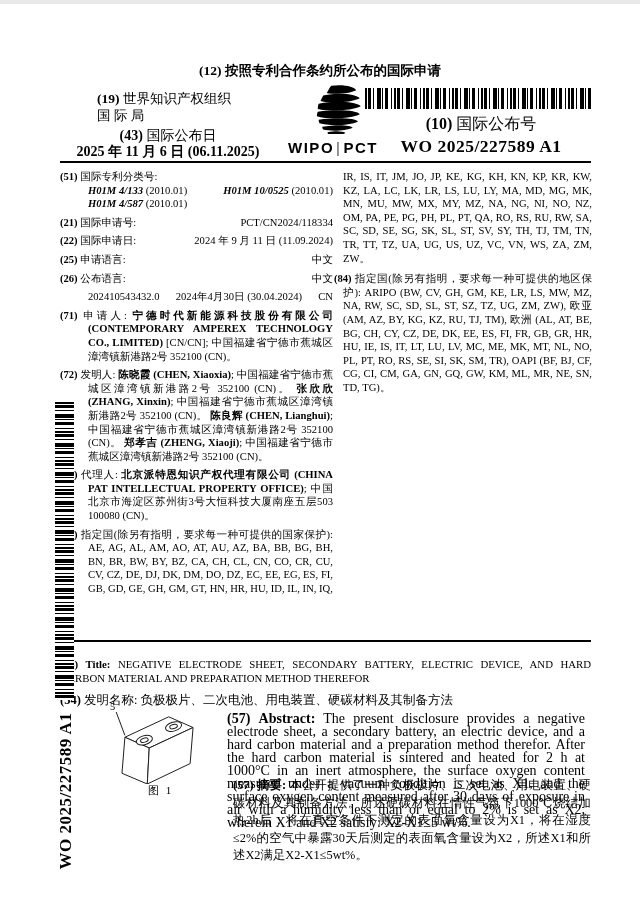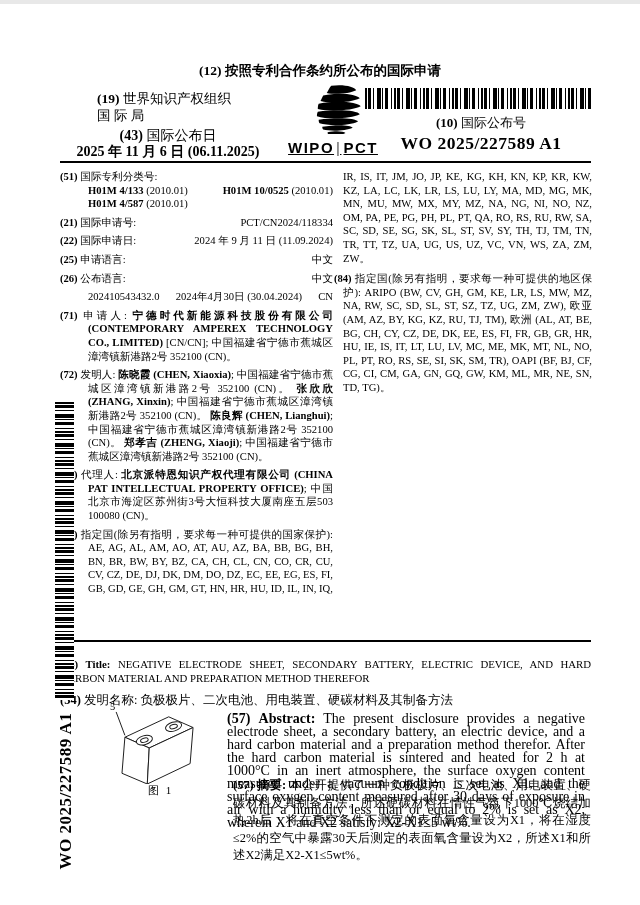--- a/index.html
+++ b/index.html
@@ -5,39 +5,39 @@
   html,body{margin:0;padding:0;background:#e8e8e8;}
   .page{position:relative;width:640px;height:905px;background:#ffffff;color:#000;
         font-family:"Liberation Serif","DejaVu Serif",serif;overflow:hidden;margin:4px auto;}
   .num{font-weight:bold;}
   b{font-weight:bold;}
   
   .type-line{position:absolute;top:58px;left:0;width:640px;text-align:center;font-weight:bold;font-size:13.5px;}
   .org{position:absolute;left:97px;top:86px;width:178px;font-size:13.5px;line-height:17px;}
   .pubdate{position:absolute;left:62px;top:124px;width:212px;text-align:center;font-size:14px;line-height:15.5px;}
   .pubdate .date{font-weight:bold;}
-  .wipo{position:absolute;left:277px;top:80px;width:112px;text-align:center;text-decoration:underline;}
+  .wipo{position:absolute;left:277px;top:80px;width:112px;text-align:center;}
   .wipo-text{font-family:"Liberation Sans","DejaVu Sans",sans-serif;font-weight:bold;font-size:15px;letter-spacing:1.5px;margin-top:1px;}
   .wipo-text .sep{font-weight:normal;color:#555;padding:0 2px;}
   .barcode-top{position:absolute;left:365px;top:84px;width:227px;height:21px;
      background:repeating-linear-gradient(90deg,#000 0 2px,#fff 2px 3px,#000 3px 6px,#fff 6px 8px,#000 8px 9px,#fff 9px 12px,#000 12px 16px,#fff 16px 17px,#000 17px 18px,#fff 18px 20px,#000 20px 23px,#fff 23px 26px,#000 26px 27px,#fff 27px 29px);}
   .pubnum{position:absolute;left:375px;top:110px;width:212px;text-align:center;}
-  .pubnum-label{font-size:13px;}
+  .pubnum-label{font-size:16px;}
   .pubnum-value{font-size:17.5px;font-weight:bold;letter-spacing:.5px;margin-top:1px;}
   .rule{position:absolute;left:60px;width:531px;height:2px;background:#000;}
   
   .colL{position:absolute;left:60px;top:166px;width:273px;font-size:10.6px;line-height:13.6px;text-align:justify;}
   .colR{position:absolute;left:334px;top:166px;width:258px;font-size:10.6px;line-height:13.6px;text-align:justify;}
   .field{margin:0 0 5px 0;}
   .hang{padding-left:28px;text-indent:-28px;}
   .hangR{padding-left:9px;text-indent:-9px;}
   .row{display:flex;justify-content:space-between;}
   .ind{padding-left:28px;}
   .codes-row{display:flex;justify-content:space-between;}
-  .code{font-weight:bold;}
+  .code{font-weight:bold;font-style:italic;}
   .cont{margin:0 0 7px 0;padding-left:9px;}
   .pubnote{margin-top:9px;text-align:left;}
   .noteitem{position:relative;padding-left:31px;}
   .noteitem .dash{position:absolute;left:2px;}
   
   .barcode-side{position:absolute;left:55px;top:398px;width:19px;height:298px;
      background:repeating-linear-gradient(180deg,#000 0 2px,#fff 2px 3px,#000 3px 6px,#fff 6px 8px,#000 8px 9px,#fff 9px 12px,#000 12px 16px,#fff 16px 17px,#000 17px 18px,#fff 18px 20px,#000 20px 23px,#fff 23px 26px,#000 26px 27px,#fff 27px 29px);}
   .side-pubnum{position:absolute;left:66px;top:787px;transform:translate(-50%,-50%) rotate(-90deg);
      font-weight:bold;font-size:17px;white-space:nowrap;letter-spacing:.5px;}
   

